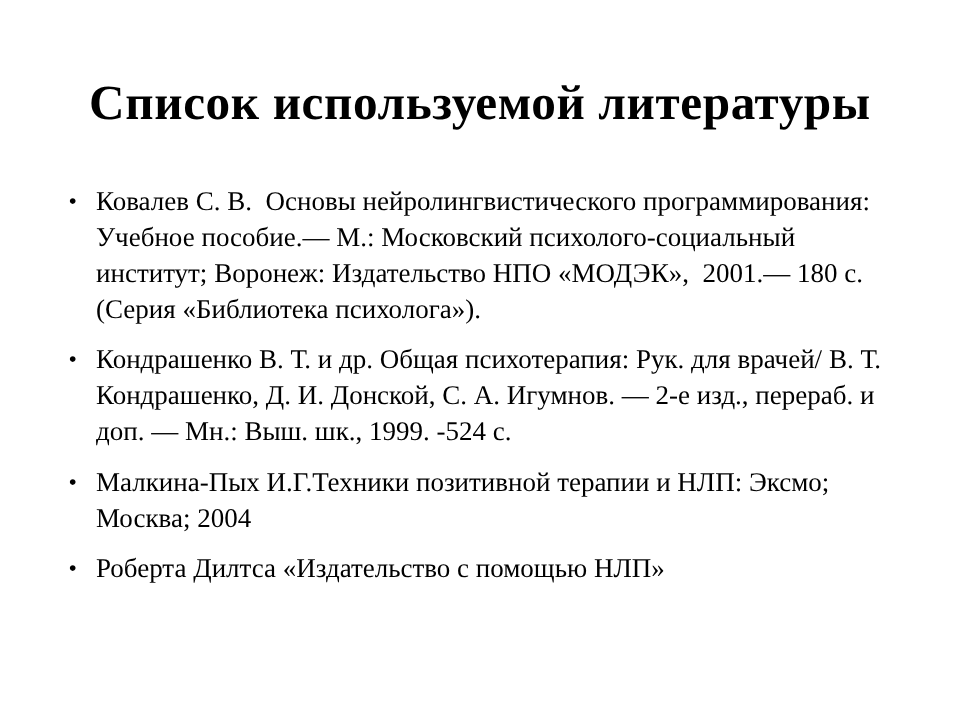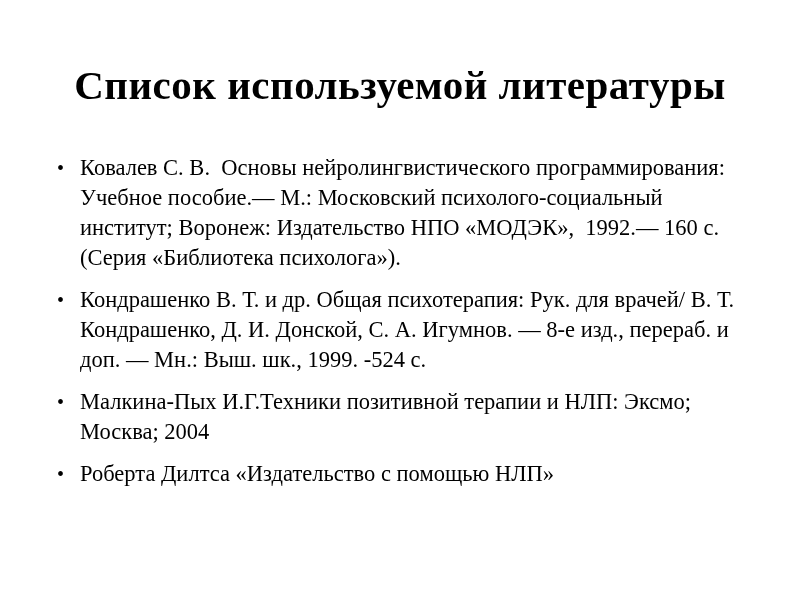--- a/index.html
+++ b/index.html
@@ -65,26 +65,26 @@
 <body>
 
 <div class="slide">
 
   <h1 class="slide-title">Список используемой литературы</h1>
 
   <div class="ref-list">
 
     <div class="ref-item">
       <span class="bullet-marker">•</span>
-      <span class="ref-text">Ковалев С. В.  Основы нейролингвистического программирования:  Учебное пособие.— М.: Московский психолого-социальный институт; Воронеж: Издательство НПО «МОДЭК»,  1992.— 160 с. (Серия «Библиотека психолога»).</span>
+      <span class="ref-text">Ковалев С. В.  Основы нейролингвистического программирования:  Учебное пособие.— М.: Московский психолого-социальный институт; Воронеж: Издательство НПО «МОДЭК»,  2001.— 180 с. (Серия «Библиотека психолога»).</span>
     </div>
 
     <div class="ref-item">
       <span class="bullet-marker">•</span>
-      <span class="ref-text">Кондрашенко В. Т. и др. Общая психотерапия: Рук. для врачей/ В. Т. Кондрашенко, Д. И. Донской, С. А. Игумнов. — 8-е изд., перераб. и доп. — Мн.: Выш. шк., 1999. -524 с.</span>
+      <span class="ref-text">Кондрашенко В. Т. и др. Общая психотерапия: Рук. для врачей/ В. Т. Кондрашенко, Д. И. Донской, С. А. Игумнов. — 2-е изд., перераб. и доп. — Мн.: Выш. шк., 1999. -524 с.</span>
     </div>
 
     <div class="ref-item">
       <span class="bullet-marker">•</span>
       <span class="ref-text">Малкина-Пых И.Г.Техники позитивной терапии и НЛП: Эксмо; Москва; 2004</span>
     </div>
 
     <div class="ref-item">
       <span class="bullet-marker">•</span>
       <span class="ref-text">Роберта Дилтса «Издательство с помощью НЛП»</span>

